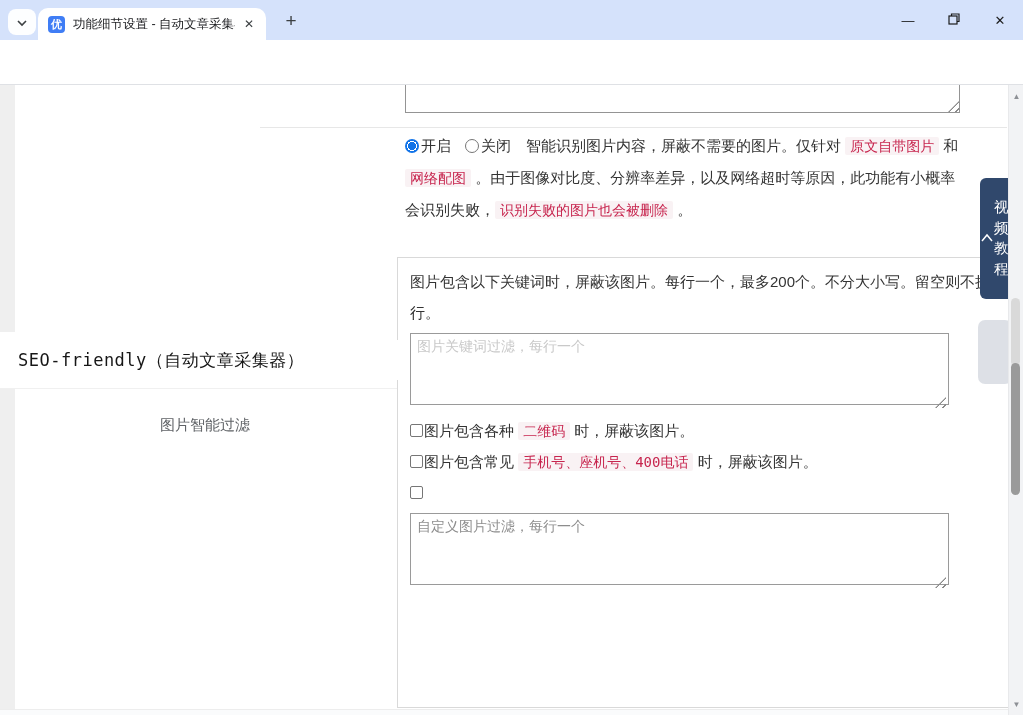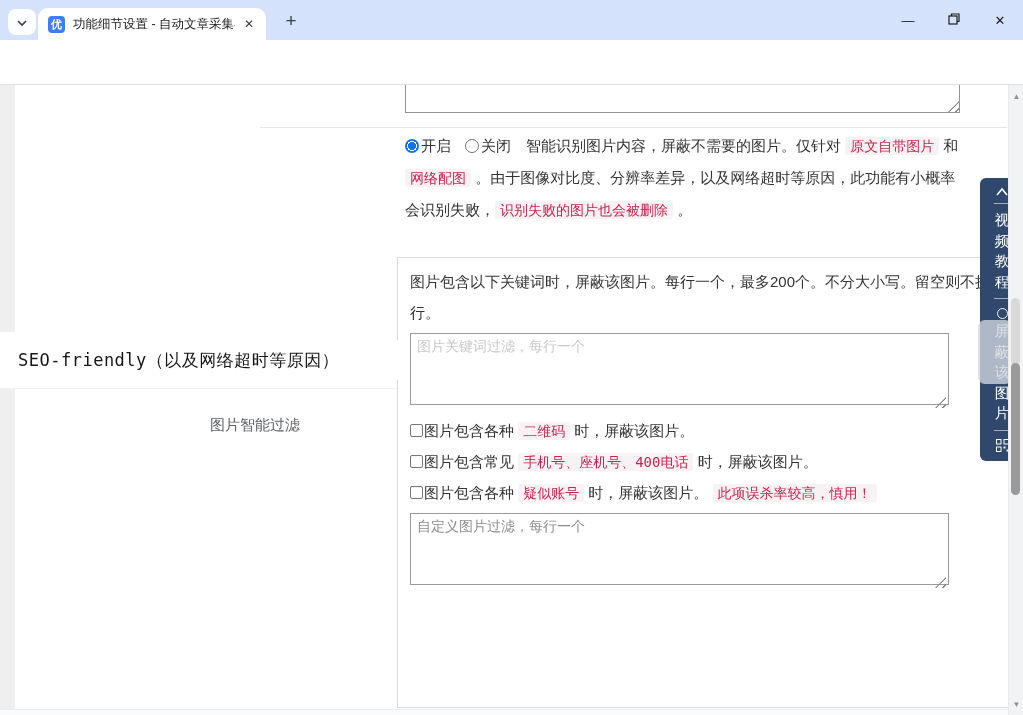--- a/index.html
+++ b/index.html
@@ -56,24 +56,24 @@
 
   .big-box { position: absolute; left: 397px; top: 172px; width: 620px; height: 451px; border: 1px solid #d9d9d9; padding: 8px 12px 0 12px; font-size: 15px; line-height: 31px; color: #333; }
   .inner-ta { position: relative; width: 539px; margin-top: 5px; }
   .inner-ta textarea { width: 539px; height: 72px; border-color: #9a9a9a; }
   .inner-ta.second textarea::placeholder { color: #8d8d8d; }
   .check-row { white-space: nowrap; overflow: hidden; height: 31px; }
   .checkbox { display: inline-block; width: 13px; height: 13px; border: 1.5px solid #767676; border-radius: 2px; background: #fff; vertical-align: -1px; margin-right: 1px; cursor: pointer; }
   .p2 { margin-top: 2px; }
 
   .sticky-title { position: absolute; left: 18px; top: 255px; width: 380px; height: 40px; background: #fff; font-family: "DejaVu Sans Mono", monospace; font-size: 17px; color: #161616; line-height: 40px; letter-spacing: 0.5px; }
-  .field-label { position: absolute; left: 160px; top: 324px; width: 190px; text-align: center; font-size: 15px; color: #5f6266; line-height: 31px; }
-
-  
-  .widget { position: absolute; left: 980px; top: 93px; width: 44px; background: #30486c; border-radius: 6px; display: flex; flex-direction: column; align-items: center; padding: 9px 0 9px 0; color: #fff; }
+  .field-label { position: absolute; left: 160px; top: 324px; width: 190px; text-align: left; font-size: 15px; color: #5f6266; line-height: 31px; }
+
+  
+  .widget { position: absolute; left: 980px; top: 93px; width: 44px; background: #30486c; border-radius: 6px; display: flex; flex-direction: row; align-items: center; padding: 9px 0 9px 0; color: #fff; }
   .w-div { width: 16px; height: 1px; background: rgba(255,255,255,0.55); margin: 6px 0; }
   .vtext { width: 16px; font-size: 14.5px; line-height: 20.5px; text-align: center; word-break: break-all; cursor: pointer; }
   .cs-circle { width: 11px; height: 11px; border: 1.5px solid rgba(255,255,255,0.92); border-radius: 50%; margin: 3px 0 2px 0; }
   .qr-wrap { margin-top: 2px; cursor: pointer; display: flex; }
   .overlay-thumb { position: absolute; left: 978px; top: 235px; width: 34px; height: 64px; background: rgba(211,215,223,0.78); border-radius: 7px; }
 
   
   .scroll-track { position: absolute; left: 1008px; top: 0; width: 15px; height: 630px; background: #f2f3f5; border-left: 1px solid #e8e9eb; }
   .scroll-arrow { position: absolute; left: 0; width: 15px; height: 14px; display: flex; align-items: center; justify-content: center; font-size: 8px; color: #8d9095; cursor: pointer; }
   .arrow-up { top: 4px; }
@@ -157,29 +157,29 @@
         <textarea placeholder="图片关键词过滤，每行一个" style=""></textarea>
         <div class="grip" style="right:3px; bottom:7px;"></div>
       </div>
       <div class="check-row">
         <span class="checkbox"></span><span><span>图片包含各种 </span><span class="code">二维码</span><span> 时，屏蔽该图片。</span></span>
       </div>
       <div class="check-row">
         <span class="checkbox"></span><span><span>图片包含常见 </span><span class="code">手机号、座机号、400电话</span><span> 时，屏蔽该图片。</span></span>
       </div>
       <div class="check-row">
-        <span class="checkbox"></span><span><span>图片包含各种 </span><span class="code">疑似账号</span><span> 时，屏蔽该图片。 </span><span class="code">此项误杀率较高，慎用！</span></span>
+        <span class="checkbox"></span>
       </div>
       <div class="inner-ta second">
         <textarea placeholder="自定义图片过滤，每行一个" style=""></textarea>
         <div class="grip" style="right:3px; bottom:7px;"></div>
       </div>
     </div>
 
-    <div class="sticky-title">SEO-friendly（以及网络超时等原因）</div>
+    <div class="sticky-title">SEO-friendly（自动文章采集器）</div>
     <div class="field-label">图片智能过滤</div>
 
     <div class="widget">
       <span style="display:flex;">
         <svg width="14" height="10" viewBox="0 0 14 10">
             <polyline points="2,8 7,2 12,8" fill="none" stroke="#ffffff" stroke-width="1.5"></polyline>
           </svg>
       </span>
       <div class="w-div"></div>
       <div class="vtext">视频教程</div>

